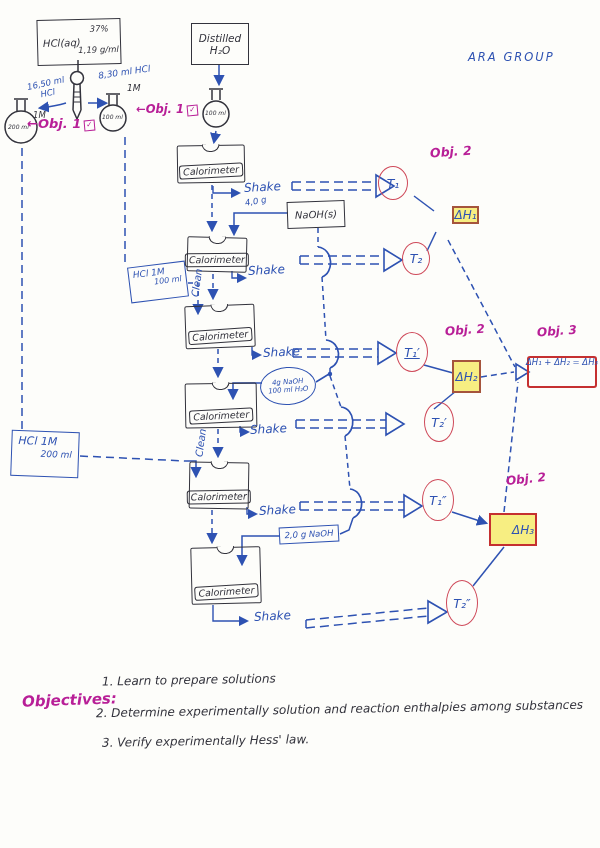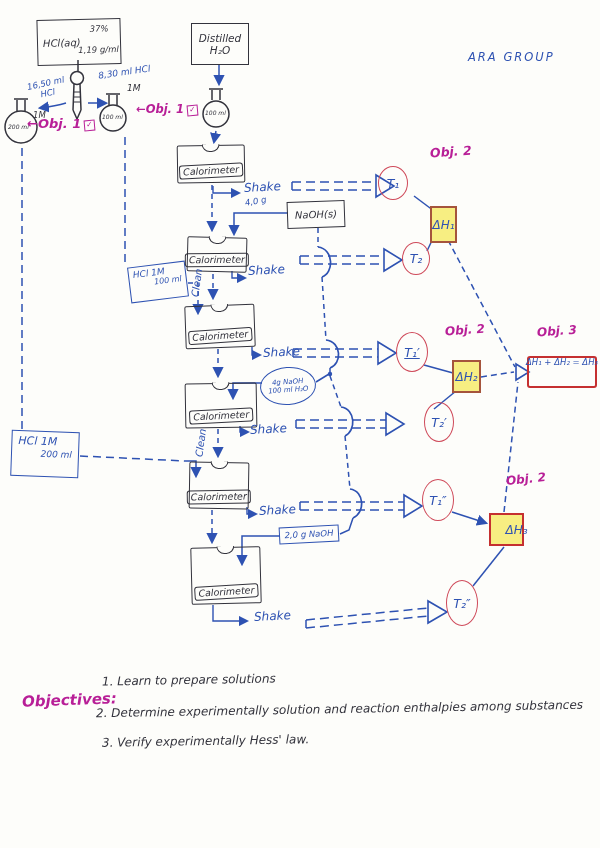--- a/index.html
+++ b/index.html
@@ -214,23 +214,23 @@
     <span class="callbl">Calorimeter</span>
     </div>
 
   <div class="tcirc" style="left:378px;top:166px;width:30px;height:34px;">T₁</div>
   <div class="tcirc" style="left:402px;top:242px;width:28px;height:33px;">T₂</div>
   <div class="tcirc" style="left:396px;top:332px;width:32px;height:40px;text-decoration:underline;">T₁′</div>
   <div class="tcirc" style="left:424px;top:402px;width:30px;height:40px;">T₂′</div>
   <div class="tcirc" style="left:422px;top:479px;width:32px;height:42px;">T₁″</div>
   <div class="tcirc" style="left:446px;top:580px;width:32px;height:46px;">T₂″</div>
 
-  <div class="dh" style="left:430px;top:206px;width:27px;height:37px;">ΔH₁</div>
+  <div class="dh" style="left:452px;top:206px;width:27px;height:18px;">ΔH₁</div>
   <div class="dh" style="left:452px;top:360px;width:29px;height:33px;">ΔH₂</div>
-  <div class="dh" style="left:489px;top:513px;width:35px;height:33px;border:2.5px solid var(--redbox);padding-left:20px;">ΔH₃</div>
+  <div class="dh" style="left:489px;top:513px;width:48px;height:33px;border:2.5px solid var(--redbox);padding-left:20px;">ΔH₃</div>
   <div class="box" style="left:527px;top:356px;width:70px;height:32px;border:2.5px solid var(--redbox);
               border-radius:3px;display:flex;align-items:flex-start;justify-content:center;">
     <span class="lbl" style="position:static;font-size:8.5px;">ΔH₁ + ΔH₂ = ΔH₃</span>
   </div>
 
   <span class="lbl" style="left:468px;top:51px;font-size:11.5px;letter-spacing:2px;">ARA GROUP</span>
 
   <div class="lbl" style="left:28px;top:79px;font-size:8.5px;transform:rotate(-12deg);text-align:center;">
     <span>16,50 ml</span><br>
     <span>HCl</span>

